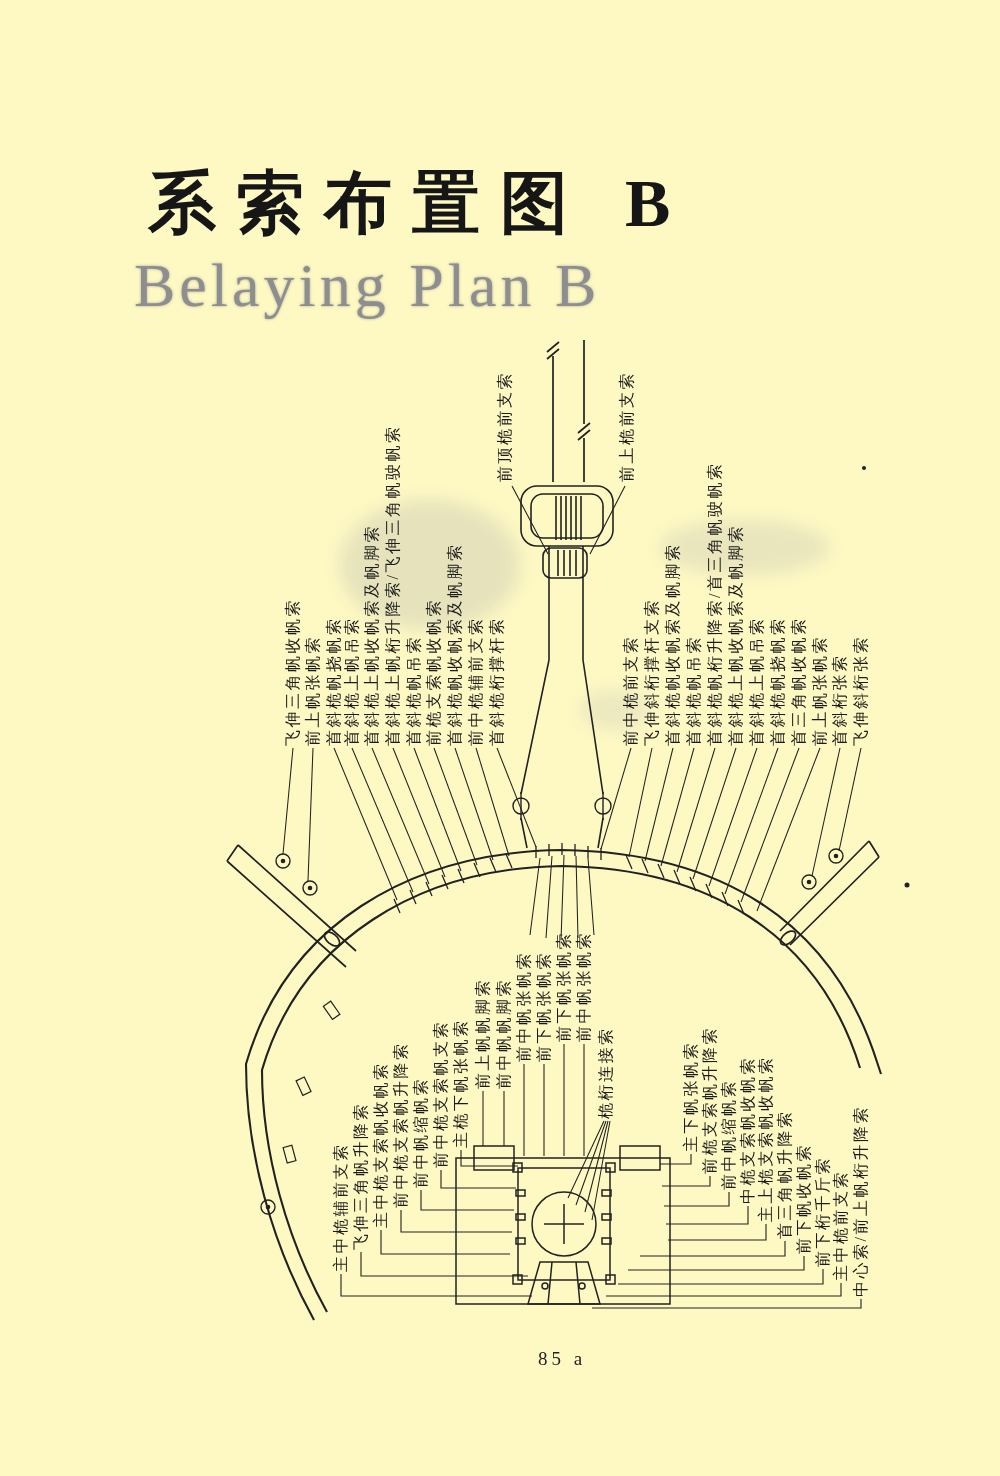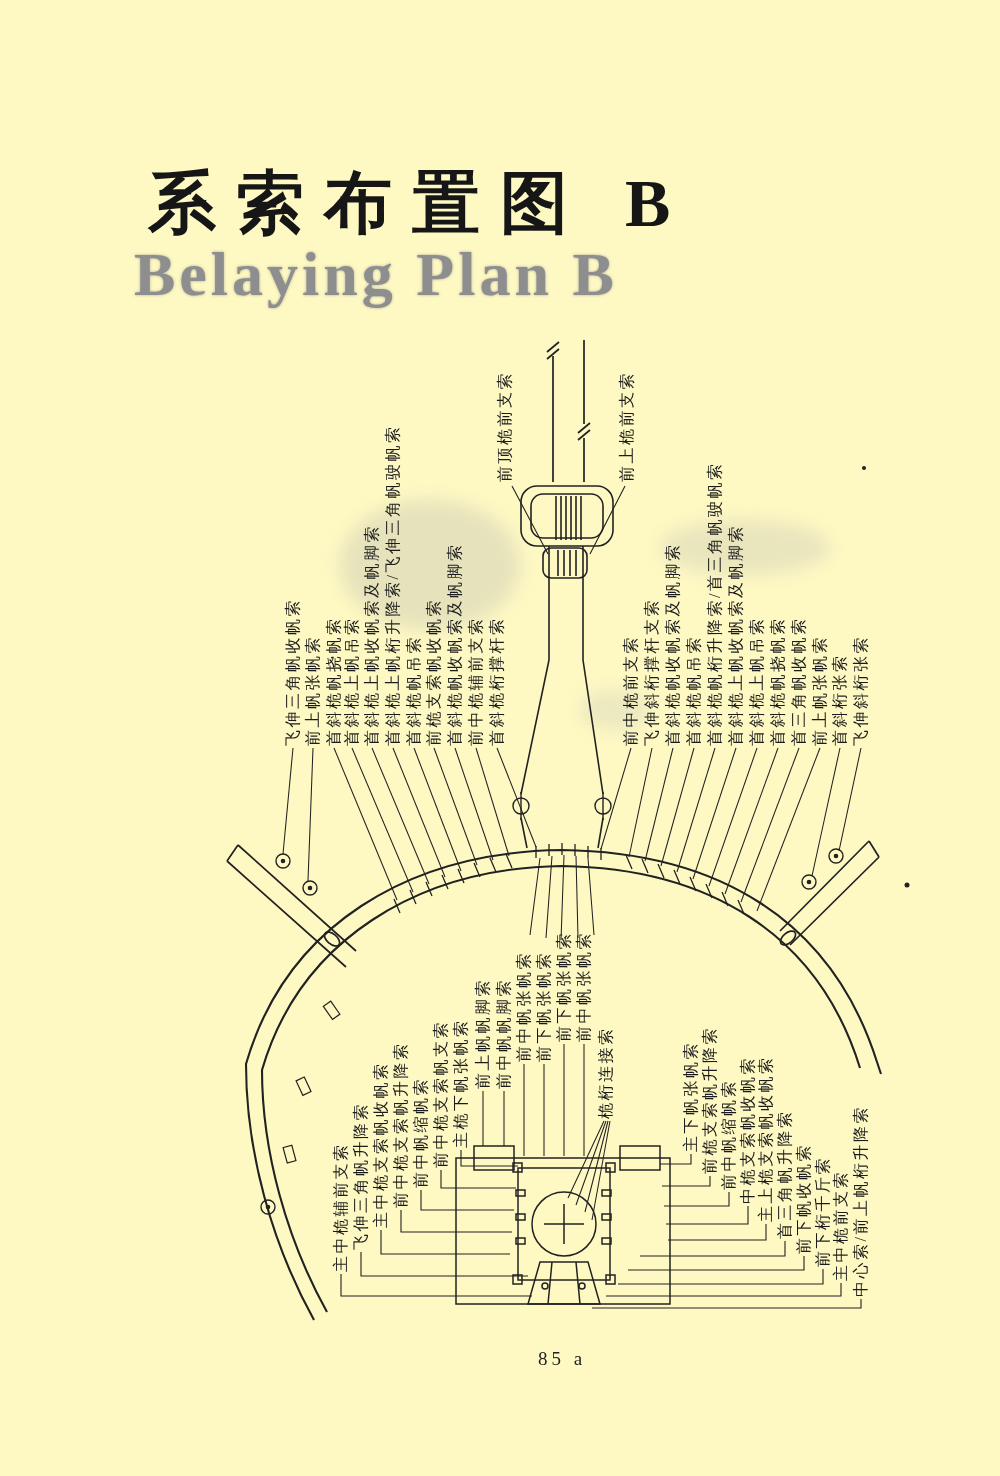--- a/index.html
+++ b/index.html
@@ -1,20 +1,20 @@
 <!DOCTYPE html>
 <html><head>
 <meta charset="utf-8">
 <style>
   html,body{margin:0;padding:0;background:#e8e8e6;}
   #canvas{position:relative;width:1000px;height:1476px;margin:0 auto;background:#fef9c3;overflow:hidden;
           font-family:"Liberation Serif", serif;}
   .title-cn{position:absolute;left:148px;top:158px;font-size:68px;font-weight:bold;color:#161616;
             letter-spacing:20px;white-space:nowrap;font-family:"Liberation Serif", serif;}
-  .title-en{position:absolute;left:134px;top:239px;font-size:62px;font-weight:bold;color:#8e8e8e;
+  .title-en{position:absolute;left:134px;top:250px;font-size:62px;font-weight:normal;color:#8e8e8e;
             letter-spacing:4px;white-space:nowrap;text-shadow:0 0 3px rgba(150,150,150,.8);
             font-family:"Liberation Serif", serif;}
   .vlabel{position:absolute;height:20px;line-height:20px;font-size:16px;letter-spacing:2.5px;
           color:#1b1b1b;white-space:nowrap;transform-origin:0 100%;transform:rotate(-90deg);
           font-family:"Liberation Serif", serif;}
   .pageno{position:absolute;left:538px;top:1348px;font-size:19px;color:#222;letter-spacing:4px;}
   .smudge{position:absolute;border-radius:50%;filter:blur(9px);pointer-events:none;}
   svg{position:absolute;left:0;top:0;}
 </style>
 </head>

